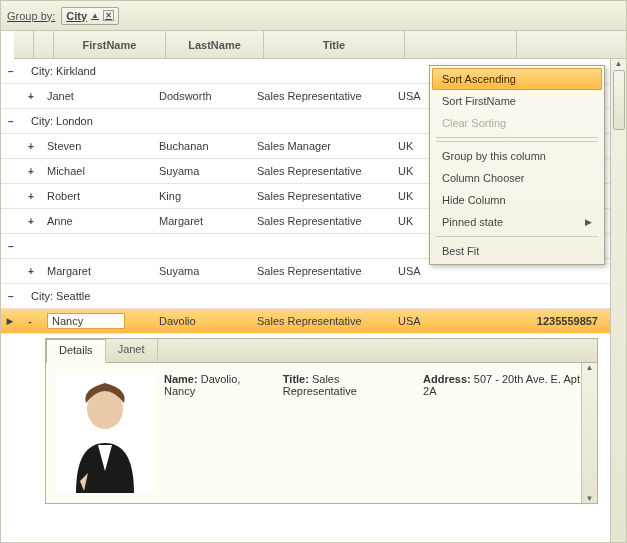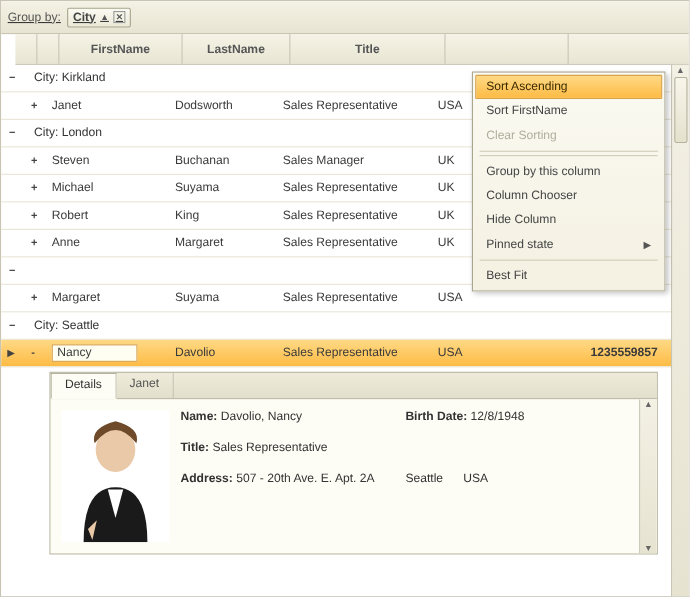--- a/index.html
+++ b/index.html
@@ -108,21 +108,21 @@
     background:#fefdf5; position:relative;
     height:140px; overflow:hidden;
   }
   .avatar {
     width:98px; height:120px; background:#fff;
     display:flex;align-items:center;justify-content:center;
     border:none;
   }
   .avatar svg { width:98px; height:120px; }
   .detail-cols { flex:1; display:flex; gap:28px; font-size:11px; color:#333;}
-  .detail-cols .col { display:flex; flex-direction:column; gap:16px; }
+  .detail-cols .col { display:flex; flex-direction:row; gap:16px; }
   .detail-cols b { font-weight:bold; }
   .detail-scroll {
     width:16px;
     background:linear-gradient(#f3f1e4,#e6e3d1);
     border-left:1px solid #c8c5b5;
     position:absolute; right:0; top:0; bottom:0;
     display:flex;flex-direction:column;align-items:center;justify-content:space-between;
     font-size:8px;color:#666;
   }
   
@@ -317,25 +317,20 @@
               <path d="M42 72 L49 98 L56 72 Z" fill="#ffffff"></path>
               <path d="M32 100 L28 118 L24 108 Z" fill="#e9c9a8"></path>
             </svg>
           </div>
           <div class="detail-cols">
             <div class="col">
               <div><b>Name:</b> <span>Davolio, Nancy</span></div>
               <div><b>Title:</b> <span>Sales Representative</span></div>
               <div><b>Address:</b> <span>507 - 20th Ave. E. Apt. 2A</span></div>
             </div>
-            <div class="col">
-              <div><b>Birth Date:</b> <span>12/8/1948</span></div>
-              <div>&nbsp;</div>
-              <div><span>Seattle</span>&nbsp;&nbsp;&nbsp;&nbsp;&nbsp;&nbsp;<span>USA</span></div>
-            </div>
           </div>
           <div class="detail-scroll">
             <span>▲</span>
             <span>▼</span>
           </div>
         </div>
       </div>
 
     </div>
   </div>

